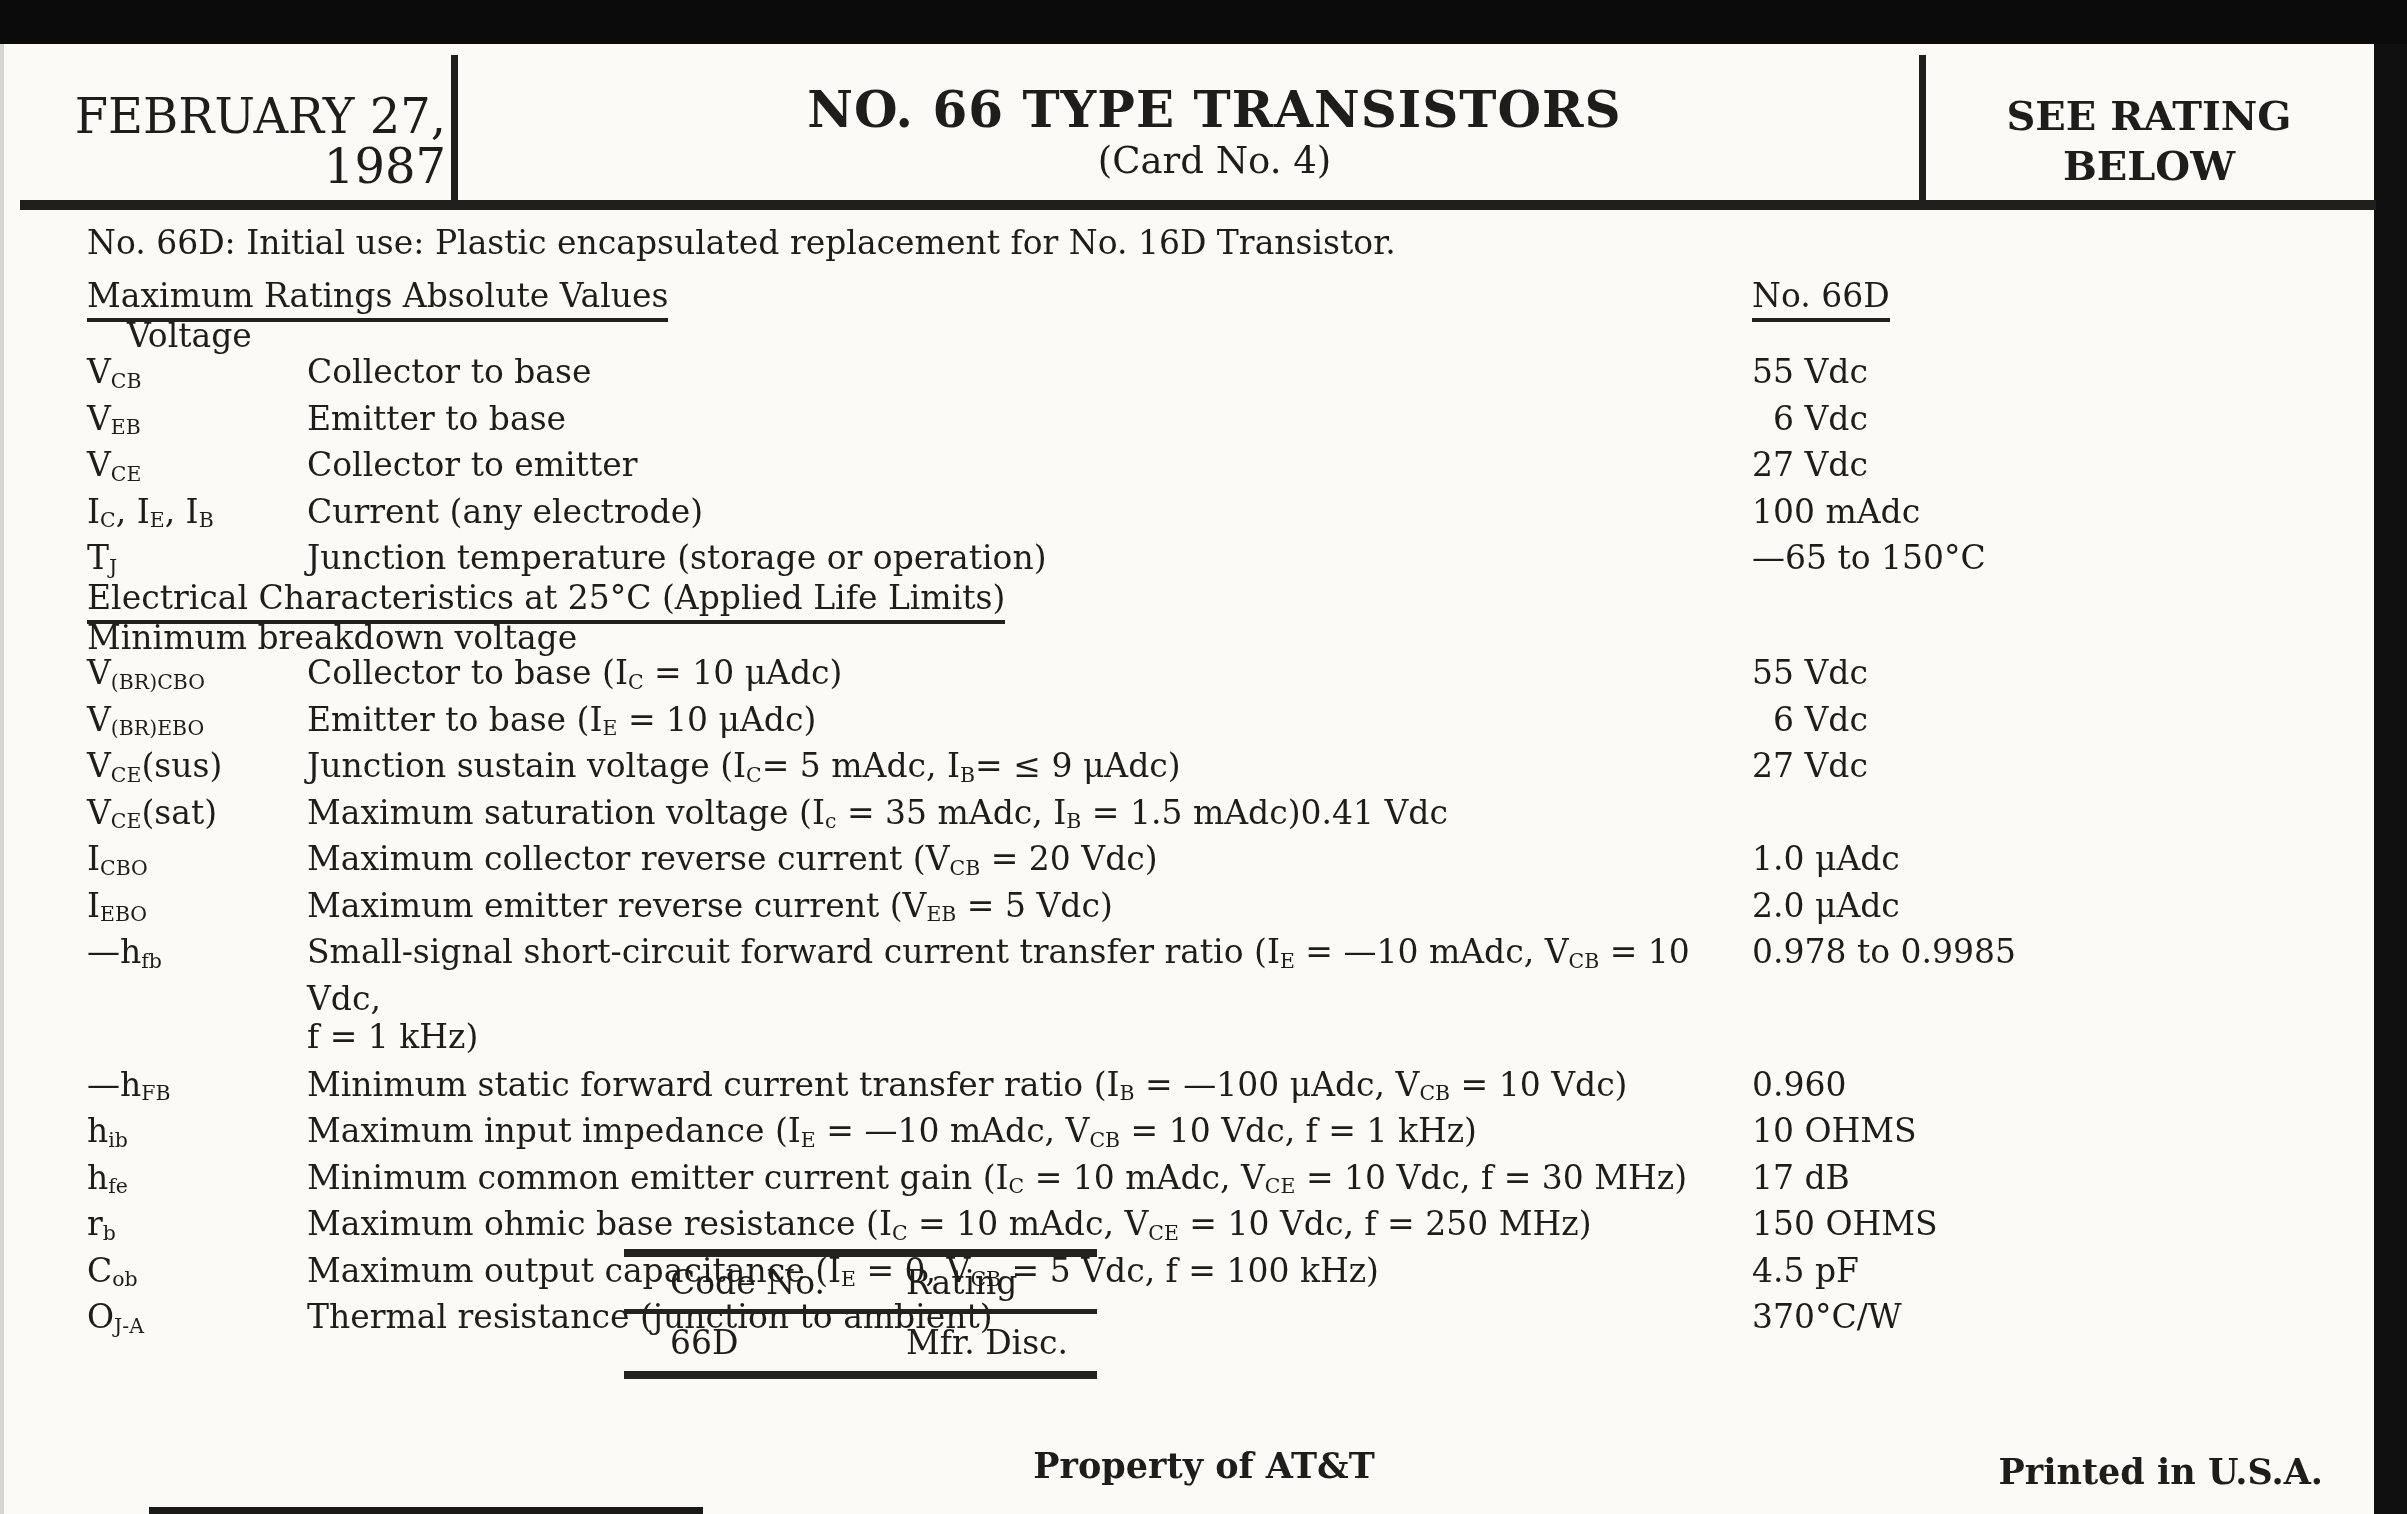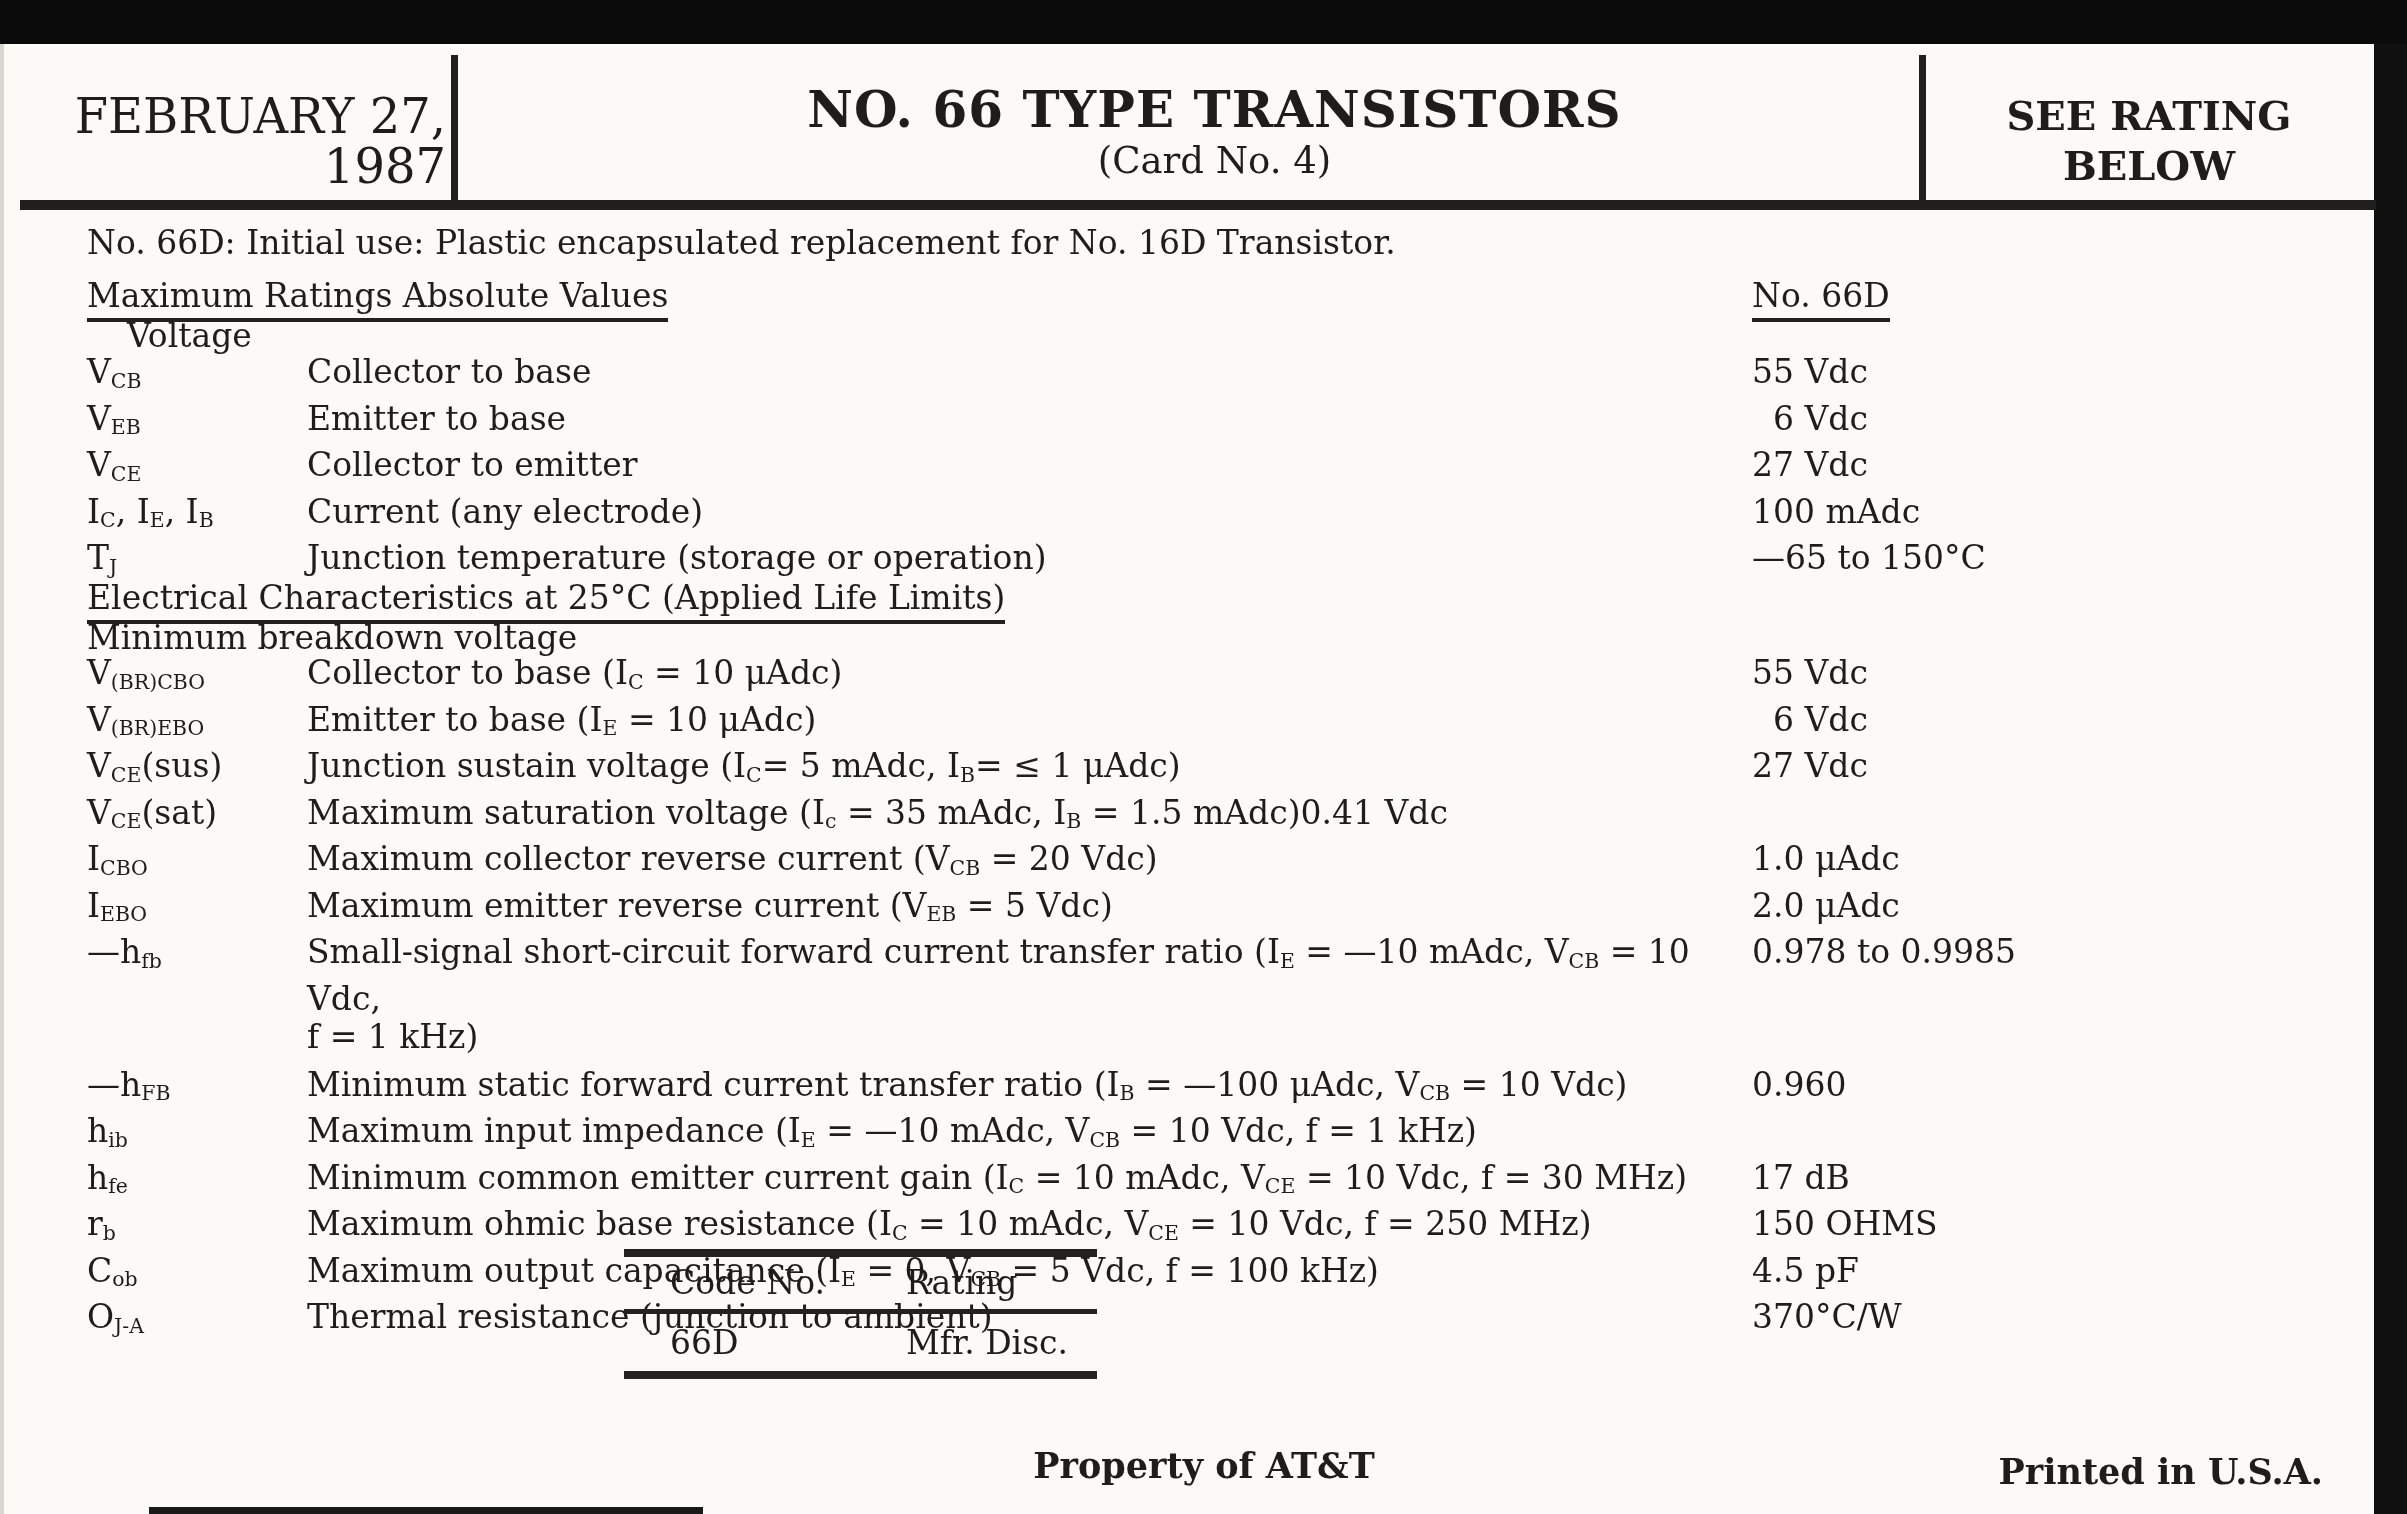--- a/index.html
+++ b/index.html
@@ -133,21 +133,21 @@
         <div class="cell"><span>Collector to base (I</span><span class="sub">C</span><span> = 10 μAdc)</span></div>
         <div class="cell"><span>55 Vdc</span></div>
       </div>
       <div class="spec-row">
         <div class="cell"><span>V</span><span class="sub">(BR)EBO</span></div>
         <div class="cell"><span>Emitter to base (I</span><span class="sub">E</span><span> = 10 μAdc)</span></div>
         <div class="cell"><span>  6 Vdc</span></div>
       </div>
       <div class="spec-row">
         <div class="cell"><span>V</span><span class="sub">CE</span><span>(sus)</span></div>
-        <div class="cell"><span>Junction sustain voltage (I</span><span class="sub">C</span><span>= 5 mAdc, I</span><span class="sub">B</span><span>= ≤ 1 μAdc)</span></div>
+        <div class="cell"><span>Junction sustain voltage (I</span><span class="sub">C</span><span>= 5 mAdc, I</span><span class="sub">B</span><span>= ≤ 9 μAdc)</span></div>
         <div class="cell"><span>27 Vdc</span></div>
       </div>
       <div class="spec-row">
         <div class="cell"><span>V</span><span class="sub">CE</span><span>(sat)</span></div>
         <div class="cell"><span>Maximum saturation voltage (I</span><span class="sub">c</span><span> = 35 mAdc, I</span><span class="sub">B</span><span> = 1.5 mAdc)0.41 Vdc</span></div>
         <div class="cell"></div>
       </div>
       <div class="spec-row">
         <div class="cell"><span>I</span><span class="sub">CBO</span></div>
         <div class="cell"><span>Maximum collector reverse current (V</span><span class="sub">CB</span><span> = 20 Vdc)</span></div>
@@ -165,20 +165,21 @@
         <div class="cell"><span>0.978 to 0.9985</span></div>
       </div>
       <div class="spec-row">
         <div class="cell"><span>—h</span><span class="sub">FB</span></div>
         <div class="cell"><span>Minimum static forward current transfer ratio (I</span><span class="sub">B</span><span> = —100 μAdc, V</span><span class="sub">CB</span><span> = 10 Vdc)</span></div>
         <div class="cell"><span>0.960</span></div>
       </div>
       <div class="spec-row">
         <div class="cell"><span>h</span><span class="sub">ib</span></div>
         <div class="cell"><span>Maximum input impedance (I</span><span class="sub">E</span><span> = —10 mAdc, V</span><span class="sub">CB</span><span> = 10 Vdc, f = 1 kHz)</span></div>
+        <div class="cell"><span>10 OHMS</span></div>
       </div>
       <div class="spec-row">
         <div class="cell"><span>h</span><span class="sub">fe</span></div>
         <div class="cell"><span>Minimum common emitter current gain (I</span><span class="sub">C</span><span> = 10 mAdc, V</span><span class="sub">CE</span><span> = 10 Vdc, f = 30 MHz)</span></div>
         <div class="cell"><span>17 dB</span></div>
       </div>
       <div class="spec-row">
         <div class="cell"><span>r</span><span class="sub">b</span></div>
         <div class="cell"><span>Maximum ohmic base resistance (I</span><span class="sub">C</span><span> = 10 mAdc, V</span><span class="sub">CE</span><span> = 10 Vdc, f = 250 MHz)</span></div>
         <div class="cell"><span>150 OHMS</span></div>

